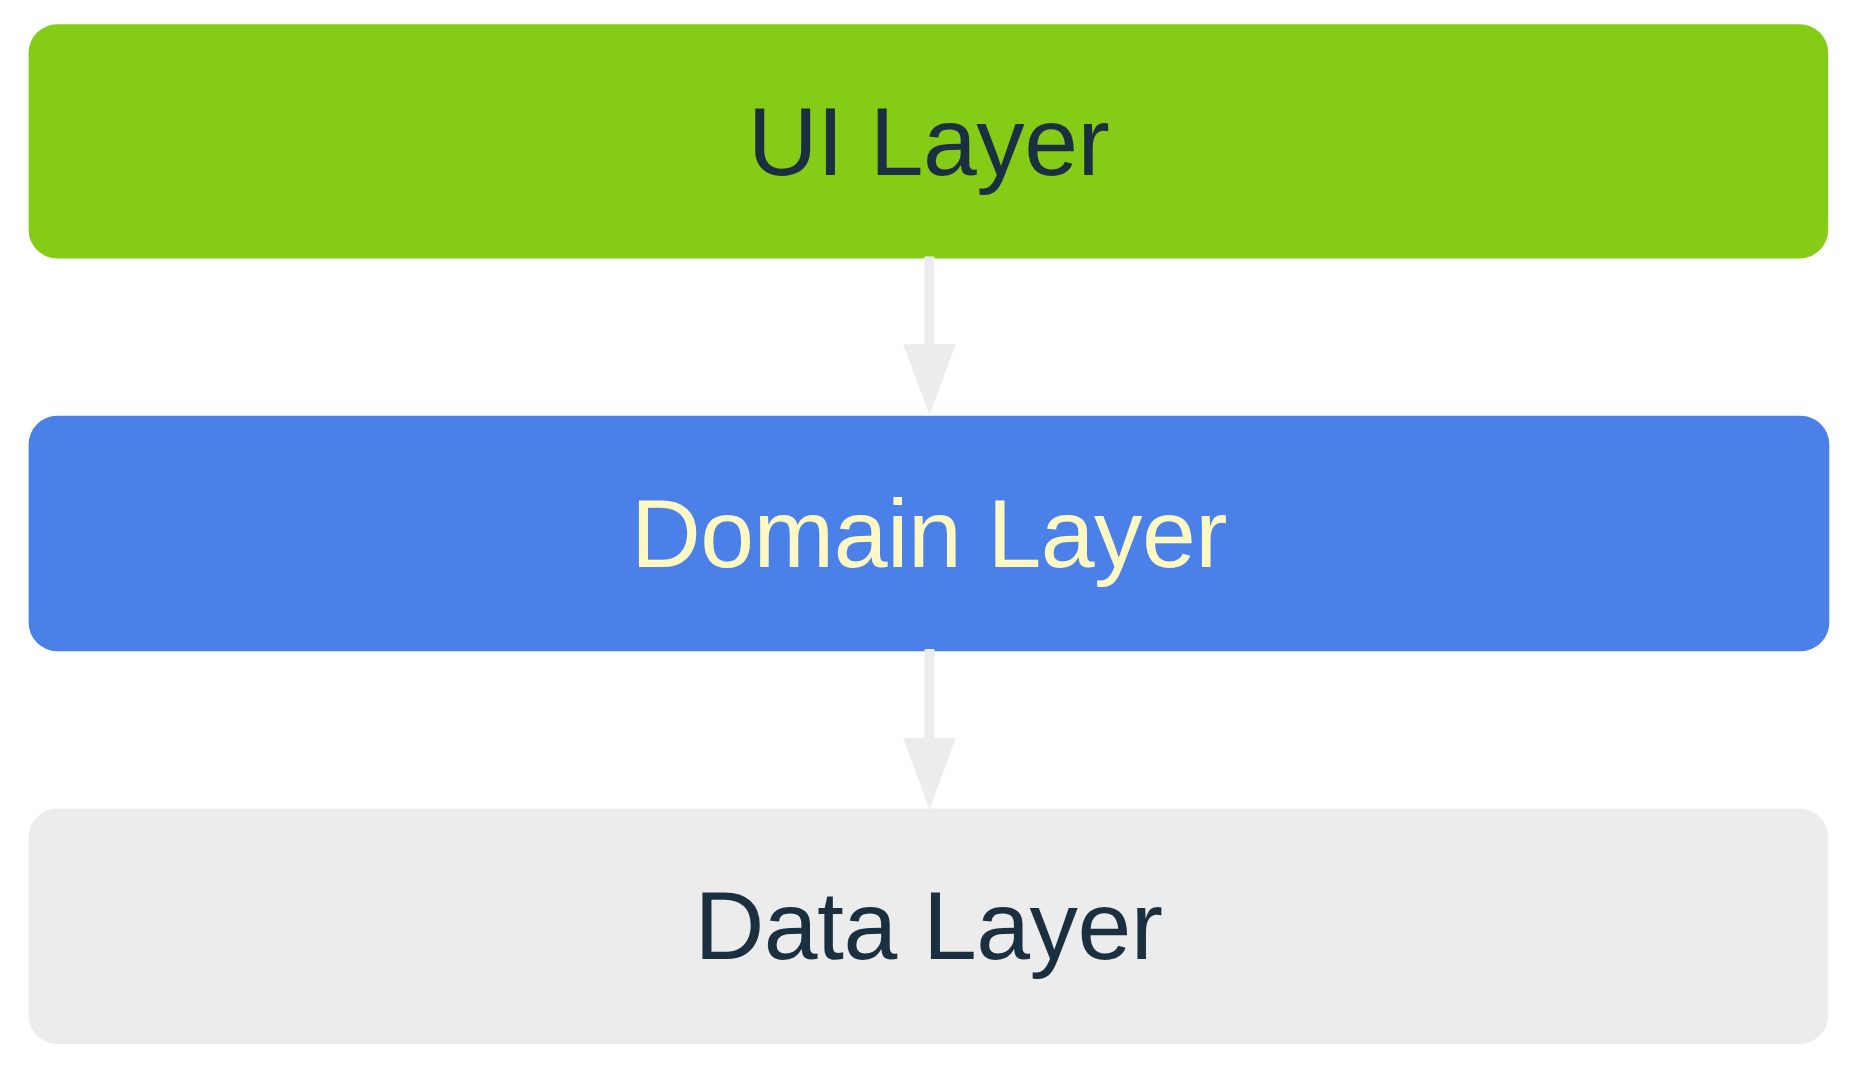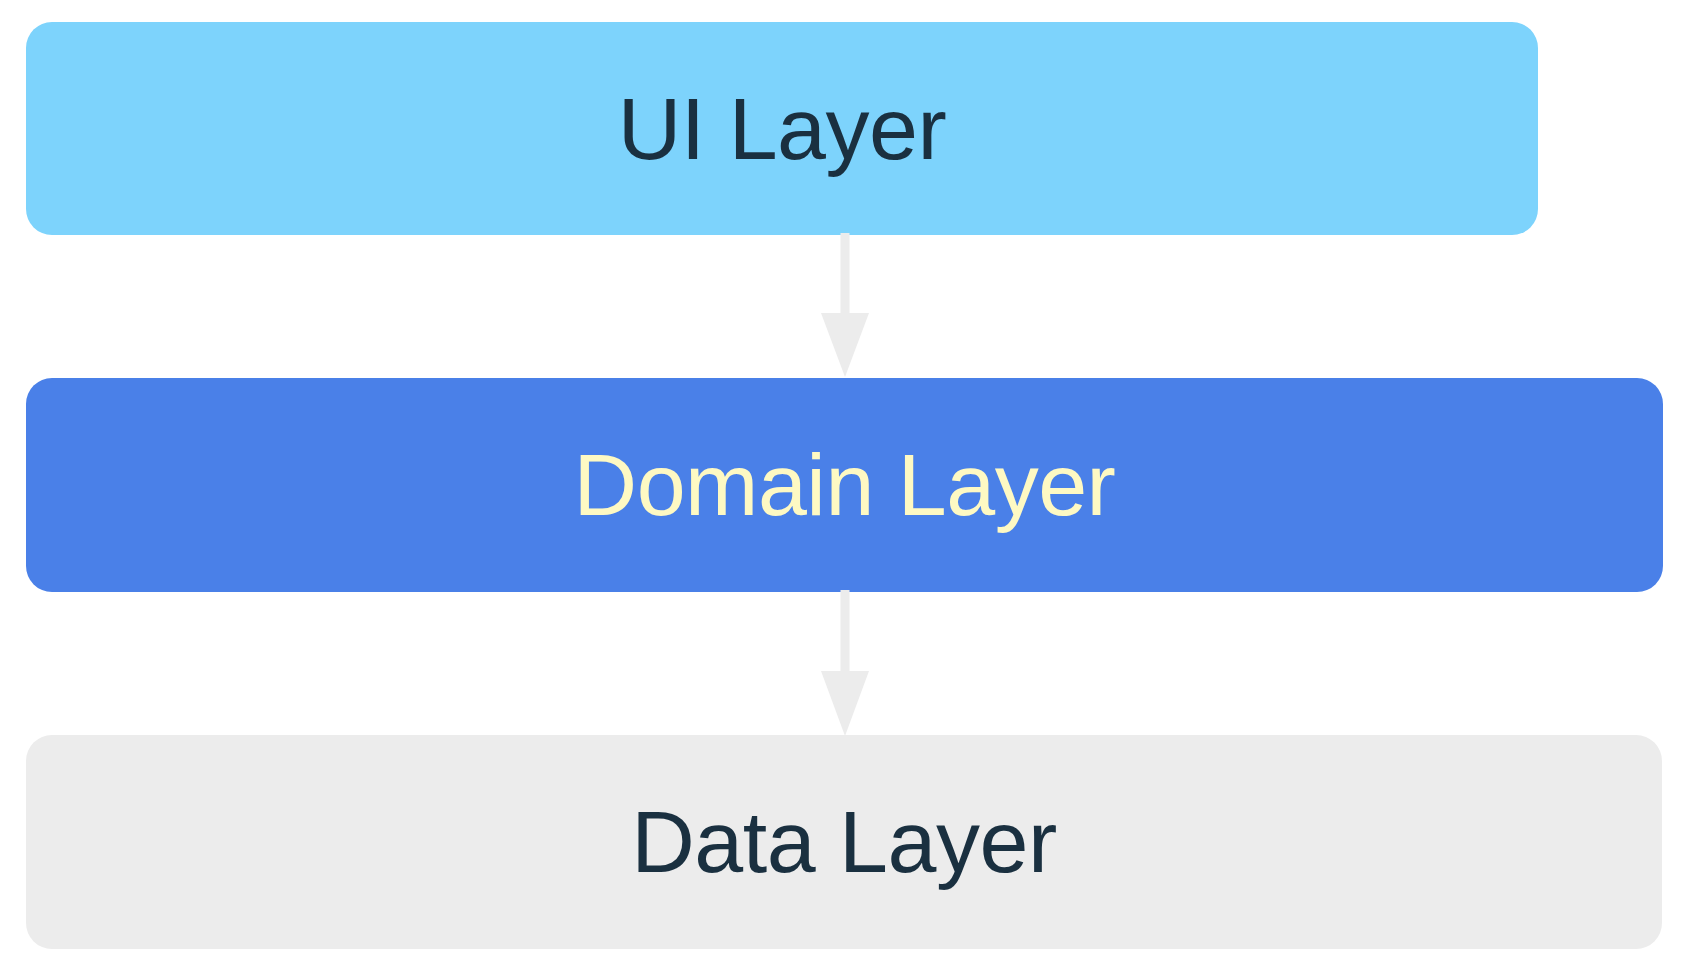--- a/index.html
+++ b/index.html
@@ -39,23 +39,23 @@
     font-size: 88px;
     line-height: 1.0;
     letter-spacing: -0.5px;
     white-space: nowrap;
   }
 
   
   #node-ui-layer {
     left: 26px;
     top: 22px;
-    width: 1512px;
+    width: 1636px;
     height: 213px;
-    background: #7dd3fc;
+    background: #84cc16;
   }
   #node-ui-layer .node-label { color: #1a3040; }
 
   
   #node-domain-layer {
     left: 26px;
     top: 378px;
     width: 1637px;
     height: 214px;
     background: #4a80e8;

